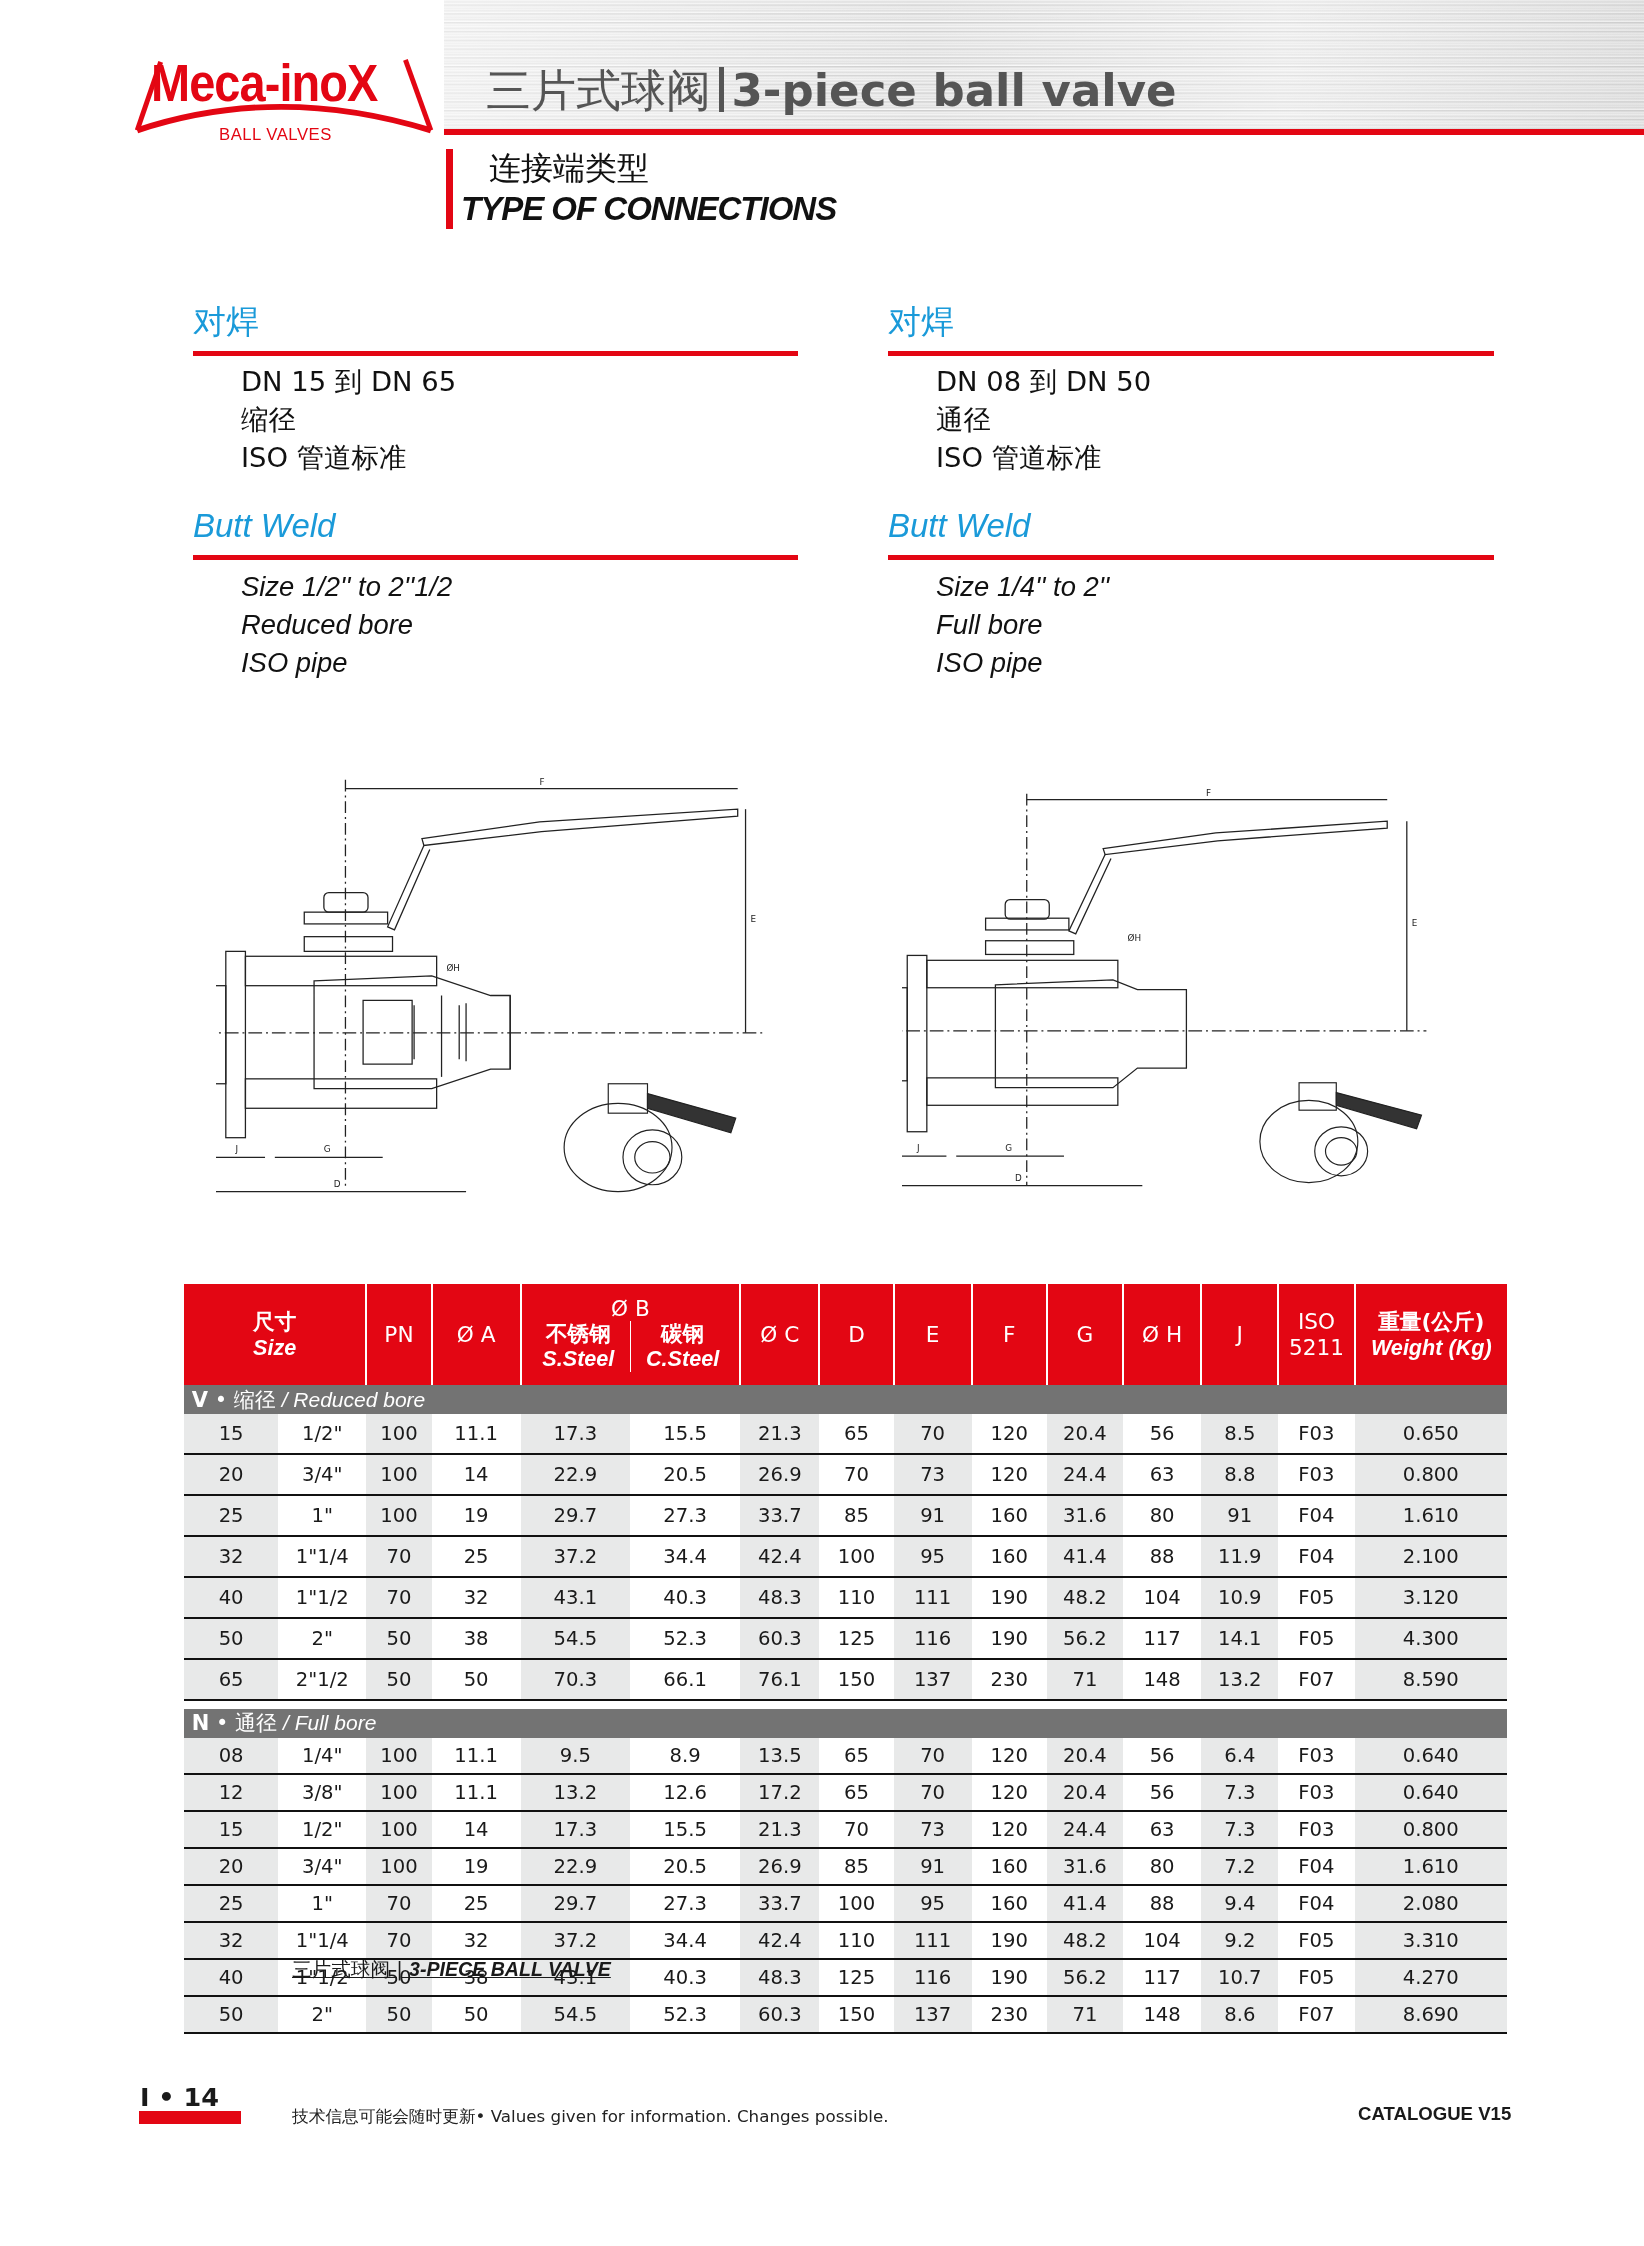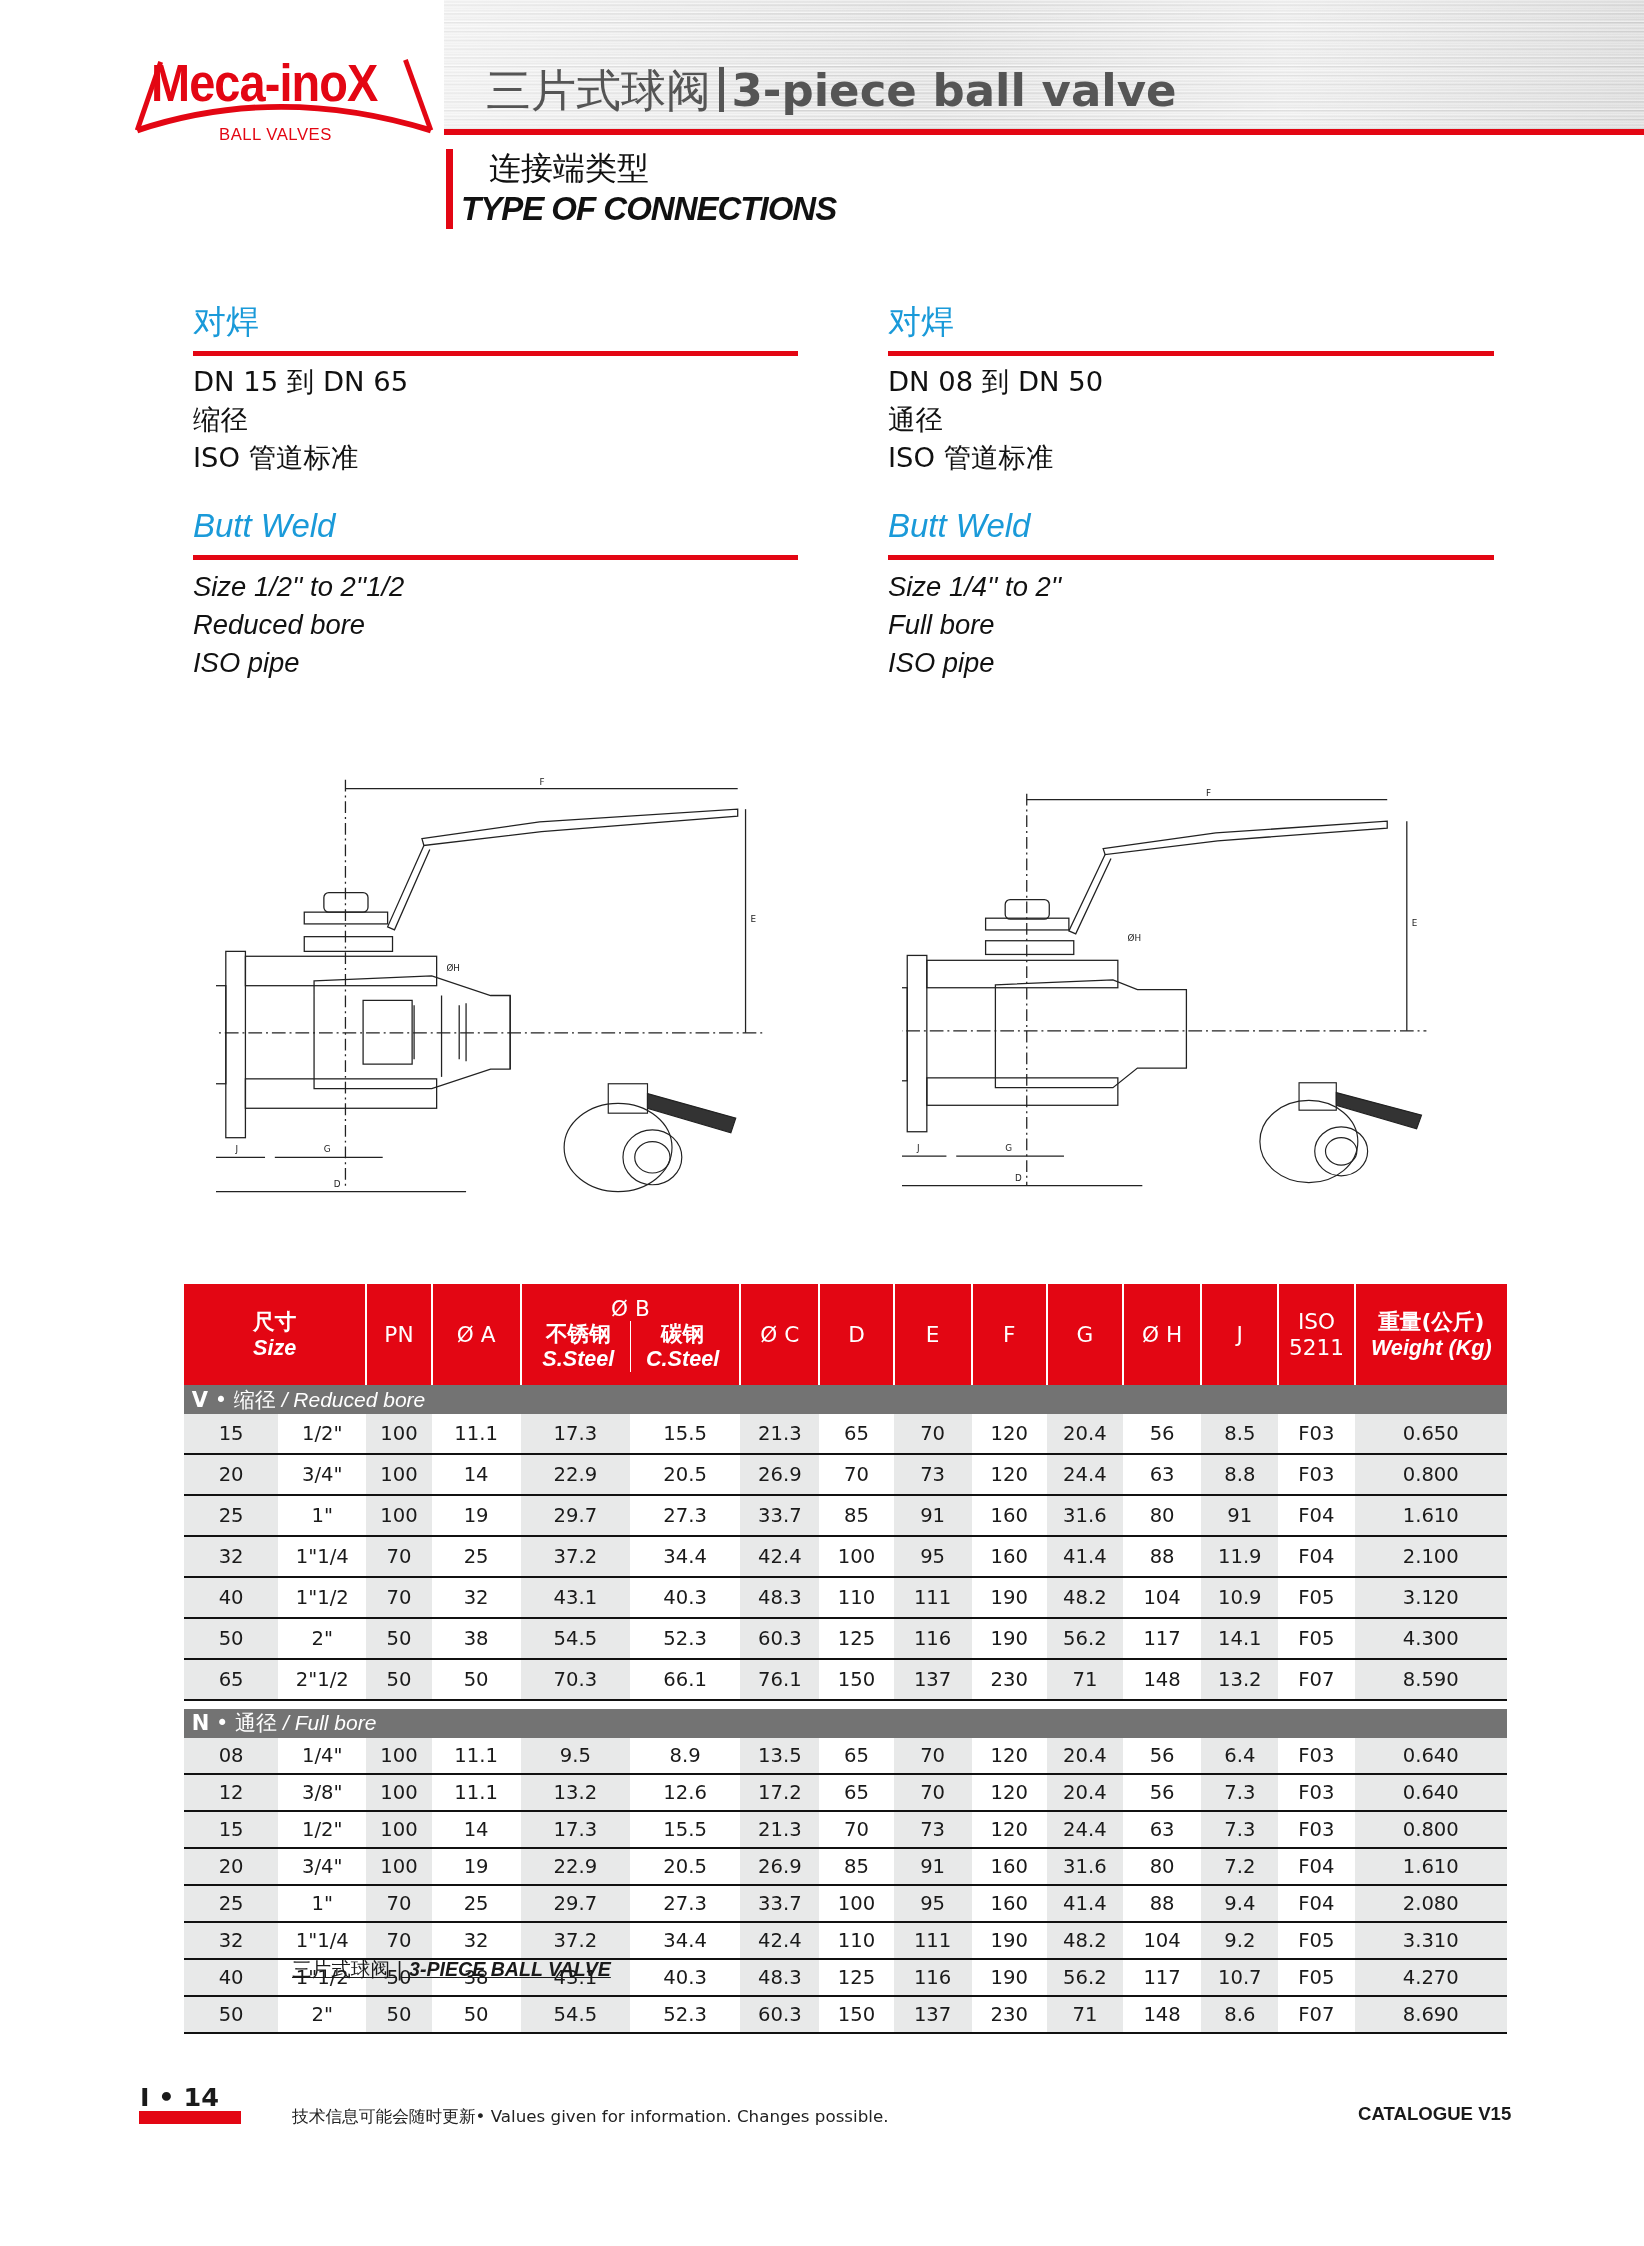--- a/index.html
+++ b/index.html
@@ -15,21 +15,21 @@
   .page-title{left:486px;top:61px;font-size:45px;color:#555;white-space:nowrap;font-family:"DejaVu Sans",sans-serif;}
   .page-title .sep{display:inline-block;width:4.9px;height:45px;background:#555;vertical-align:-5.9px;margin:0 7.8px;}
   .page-title .en{font-weight:bold;}
   .sec-bar{left:446px;top:149px;width:6.9px;height:80px;background:#e30613;}
   .sec-cn{left:461px;top:147px;font-size:32px;color:#111;margin-left:28px;}
   .sec-en{left:461px;top:190px;font-size:33px;font-weight:bold;font-style:italic;color:#111;letter-spacing:-1px;font-family:"Liberation Sans",sans-serif;}
   .col{width:608px;}
   .col-title{font-size:33px;color:#1a9ad9;line-height:39px;height:39px;}
   .col-title.it{font-style:italic;font-family:"Liberation Sans",sans-serif;}
   .col-rule{height:4.9px;background:#e30613;margin:9.8px 0 7.8px 0;}
-  .col-line{font-size:27.4px;line-height:38px;color:#111;}
+  .col-line{font-size:27.4px;line-height:38px;color:#111;margin-left:48px;}
   .col-line.it{font-style:italic;font-family:"Liberation Sans",sans-serif;}
   .drawing{border:0;}
   table.spec{position:absolute;left:169px;top:1284px;width:1323px;border-collapse:collapse;table-layout:fixed;font-family:"DejaVu Sans",sans-serif;margin-left:15px;}
   table.spec th{background:#e30613;color:#fff;font-weight:normal;font-size:21.6px;border-left:2px solid #fff;text-align:center;padding:0;height:91px;line-height:25.5px;}
   table.spec th:first-child{border-left:none;}
   table.spec th .b{font-weight:bold;}
   table.spec th .bi{font-weight:bold;font-style:italic;font-family:"Liberation Sans",sans-serif;}
   .band td{background:#737373;color:#fff;font-size:21px;height:29px;padding:0 0 0 7.8px;text-align:left;}
   .band .it{font-style:italic;font-family:"Liberation Sans",sans-serif;}
   table.spec td.c{font-size:19.6px;text-align:center;padding:0;border-bottom:2px solid #111;}

